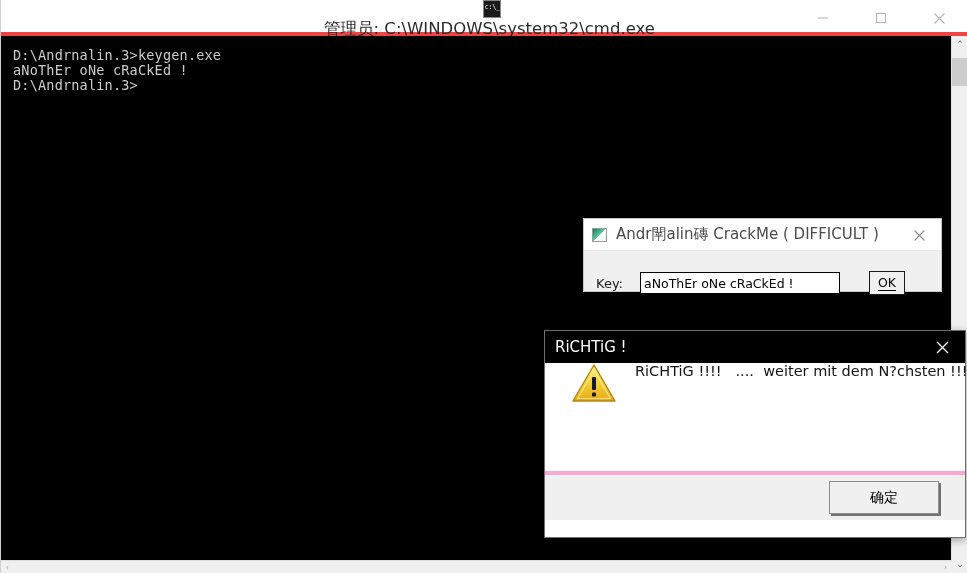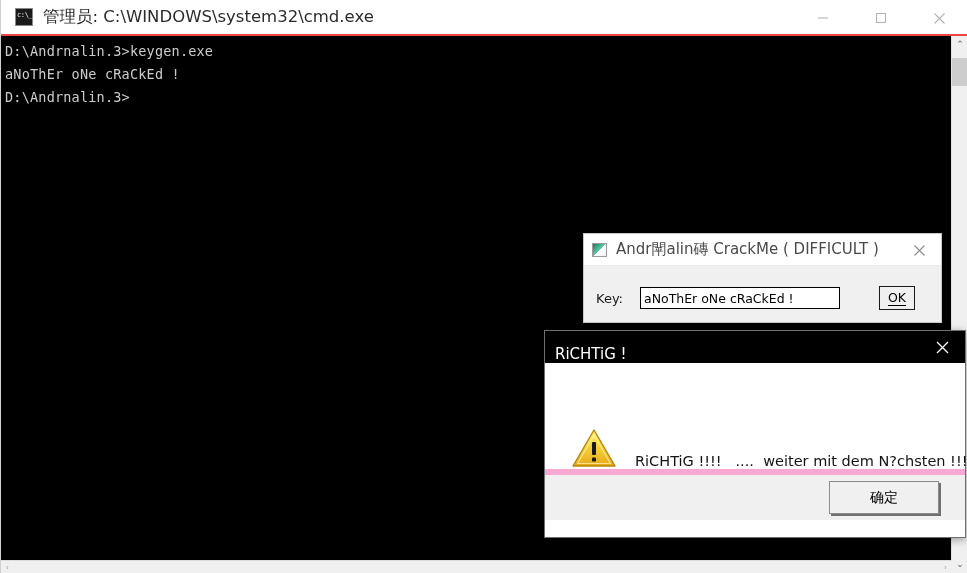--- a/index.html
+++ b/index.html
@@ -23,24 +23,25 @@
     width: 967px; height: 573px;
     background: #000;
     border-left: 1px solid #d0d0d0;
     box-sizing: border-box;
   }
   #console-titlebar {
     position: absolute;
     left: 0; top: 0;
     width: 967px; height: 36px;
     background: #ffffff;
-    border-bottom: 2px solid #ef4444;
-    box-sizing: border-box;
-    display: flex;
-    align-items: center;
+    border-bottom: 4px solid #ef4444;
+    box-sizing: border-box;
+    display: flex;
+    align-items: center;
+    flex-direction: column;
   }
   #console-titlebar .cmd-icon {
     width: 18px; height: 18px;
     margin-left: 14px;
     background: #1a1a1a;
     border: 1px solid #888;
     box-sizing: border-box;
     position: relative;
     flex: 0 0 auto;
   }
@@ -79,26 +80,26 @@
 
   #console-body {
     position: absolute;
     left: 0; top: 36px;
     width: 951px;
     height: 513px;
     background: #000;
     overflow: hidden;
   }
   #console-text {
-    margin: 0;
+    margin: 8px;
     padding: 4px 0 0 4px;
     color: #cccccc;
     font-family: "DejaVu Sans Mono", "Liberation Mono", monospace;
     font-size: 13.5px;
-    line-height: 23px;
+    line-height: 15px;
     white-space: pre;
     letter-spacing: 0.2px;
   }
 
   
   #vscroll {
     position: absolute;
     right: 0; top: 36px;
     width: 16px; height: 537px;
     background: #f0f0f0;
@@ -133,22 +134,22 @@
   .hsb-arrow {
     width: 13px; height: 12px;
     display: flex; align-items: center; justify-content: center;
     color: #9a9a9a;
     font-size: 7px;
   }
 
   
   #crackme-dialog {
     position: absolute;
-    left: 583px; top: 233px;
-    width: 359px; height: 90px;
+    left: 583px; top: 218px;
+    width: 359px; height: 74px;
     background: #f0f0f0;
     border: 1px solid #c8c8c8;
     box-sizing: border-box;
     box-shadow: 0 1px 5px rgba(0,0,0,0.28);
   }
   #crackme-titlebar {
     height: 32px;
     background: #ffffff;
     display: flex;
     align-items: center;
@@ -203,21 +204,21 @@
     box-sizing: border-box;
     font-family: "DejaVu Sans", "Liberation Sans", sans-serif;
     font-size: 12.5px;
     color: #000;
     padding: 0 3px;
     line-height: 20px;
     outline: none;
     flex: 0 0 auto;
   }
   #crackme-ok {
-    margin-left: 39px;
+    margin-left: 29px;
     width: 36px; height: 24px;
     background: #f0f0f0;
     border: 1px solid #1a1a1a;
     box-sizing: border-box;
     display: flex; align-items: center; justify-content: center;
     font-family: "DejaVu Sans", "Liberation Sans", sans-serif;
     font-size: 12.5px;
     color: #000;
     flex: 0 0 auto;
   }
@@ -231,42 +232,42 @@
     background: #ffffff;
     box-sizing: border-box;
     border: 1px solid #6e6e6e;
     box-shadow: 0 2px 8px rgba(0,0,0,0.35);
   }
   #msgbox-titlebar {
     height: 32px;
     background: #000000;
     position: relative;
     display: flex;
-    align-items: flex-end;
+    align-items: center;
   }
   #msgbox-title-text {
     margin-left: 10px;
     font-size: 15px;
     color: #ffffff;
     font-family: "DejaVu Sans", "Liberation Sans", sans-serif;
   }
   #msgbox-close {
     position: absolute;
     right: 0; top: 0;
     width: 45px; height: 33px;
     display: flex; align-items: center; justify-content: center;
   }
   #msgbox-close line { stroke: #ffffff; stroke-width: 1.3; }
 
   #msgbox-content {
     height: 112px;
     background: #ffffff;
     display: flex;
-    align-items: flex-end;
-    border-bottom: 6px solid #f9a8d4;
+    align-items: flex-start;
+    border-bottom: 4px solid #f9a8d4;
     box-sizing: border-box;
   }
   #warning-icon {
     margin-left: 26px;
     width: 46px; height: 41px;
     flex: 0 0 auto;
   }
   #msgbox-message {
     margin-left: 18px;
     font-size: 14.5px;

